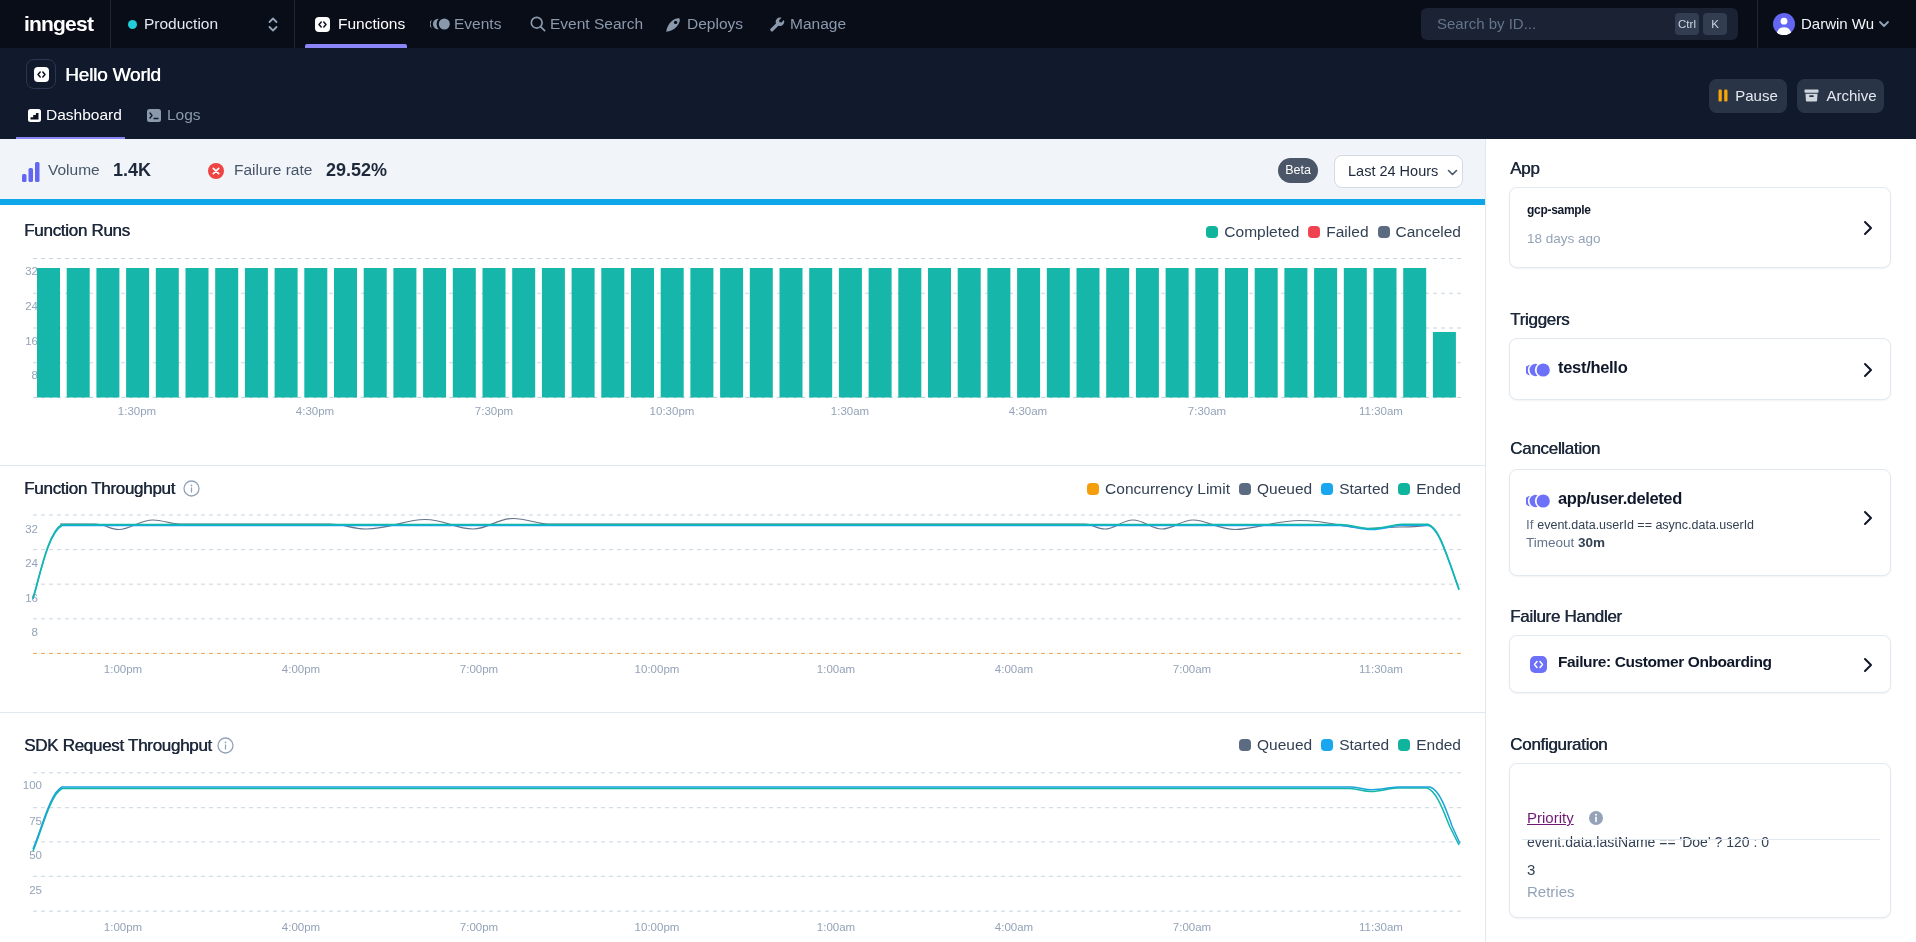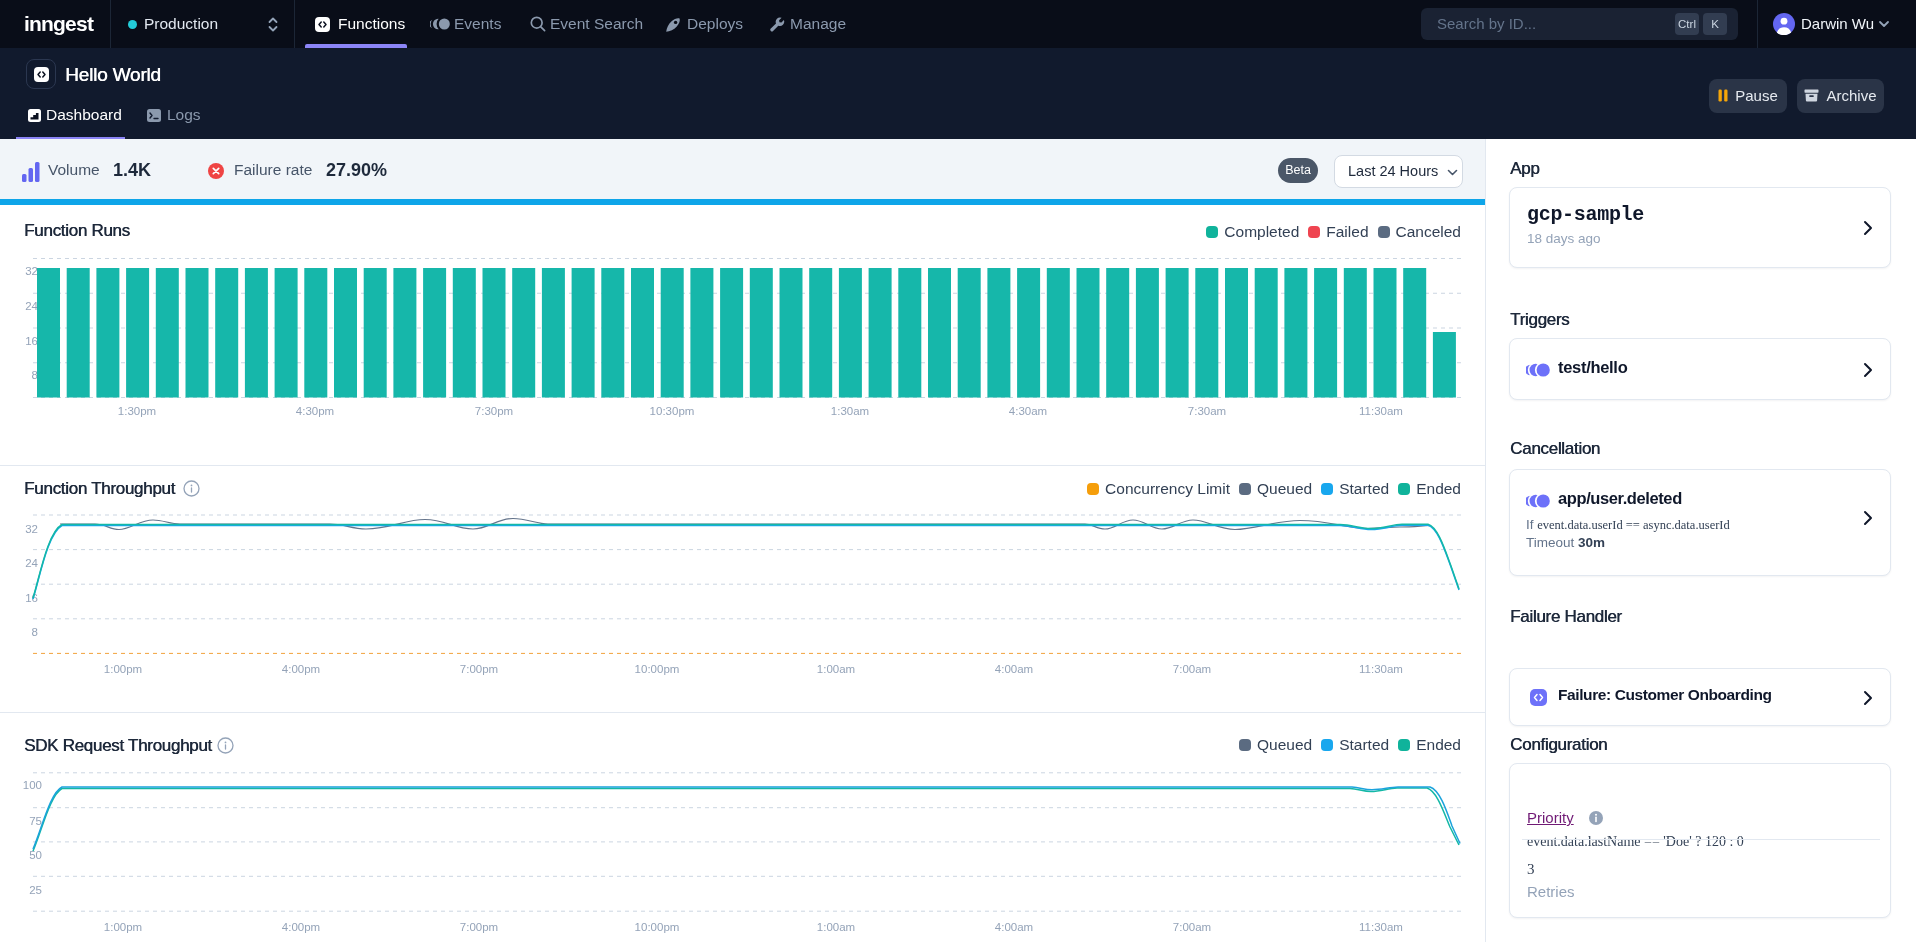--- a/index.html
+++ b/index.html
@@ -25,21 +25,21 @@
   .legend { position:absolute; display:flex; align-items:center; gap:9px; font-size:15.5px; color:#334155; }
   .legend .dot { width:12px; height:12px; border-radius:4px; display:inline-block; margin-right:6px; }
   .legend span.it { display:flex; align-items:center; }
   .hdiv { position:absolute; left:0; width:1485px; height:1px; background:#e2e8f0; }
   
   #sidebar { left:1485px; top:139px; width:431px; height:803px; background:#fff; border-left:1px solid #e2e8f0; }
   .shead { position:absolute; font-size:17px; font-weight:400; letter-spacing:-0.3px; color:#1e293b; text-shadow:0.5px 0 0 #1e293b; }
   .card { position:absolute; left:1509px; width:382px; background:#fff; border:1px solid #e2e8f0;
     border-radius:8px; box-shadow:0 1px 2px rgba(15,23,42,.05); }
   .chev { position:absolute; width:10px; height:16px; }
-  .mono { font-family:Liberation Serif, serif; color:#334155; }
+  .mono { font-family:Liberation Sans, sans-serif; color:#334155; }
 </style>
 </head>
 <body>
 <div id="root">
   <div class="abs" id="topnav">
     <div style="position:absolute;left:24px;top:0;height:48px;line-height:47px;color:#fff;font-size:21px;font-weight:800;letter-spacing:-0.8px;">inngest</div>
     <div class="navdiv" style="left:110px;"></div>
     <svg class="abs" style="left:128px;top:20px;" width="9" height="9">
         <circle cx="4.5" cy="4.5" r="4.5" fill="#23ccd9"></circle>
       </svg>
@@ -142,21 +142,21 @@
         <rect x="6.5" y="6" width="4.5" height="14" rx="1.5" fill="#6366f1"></rect>
         <rect x="13" y="0" width="4.5" height="20" rx="1.5" fill="#6366f1"></rect>
       </svg>
     <div class="abs" style="left:48px;top:22px;font-size:15.5px;color:#475569;">Volume</div>
     <div class="abs" style="left:113px;top:21px;font-size:18px;font-weight:600;color:#1e293b;">1.4K</div>
     <svg class="abs" style="left:208px;top:24px;" width="16" height="16">
         <circle cx="8" cy="8" r="8" fill="#ef4444"></circle>
         <path d="M5.3 5.3 L10.7 10.7 M10.7 5.3 L5.3 10.7" stroke="#fff" stroke-width="1.7" stroke-linecap="round"></path>
       </svg>
     <div class="abs" style="left:234px;top:22px;font-size:15.5px;color:#475569;">Failure rate</div>
-    <div class="abs" style="left:326px;top:21px;font-size:18px;font-weight:600;color:#1e293b;">27.90%</div>
+    <div class="abs" style="left:326px;top:21px;font-size:18px;font-weight:600;color:#1e293b;">29.52%</div>
     <div class="abs" style="left:1278px;top:19px;width:40px;height:25px;background:#4b5768;border-radius:13px;color:#fff;font-size:12.5px;text-align:center;line-height:25px;">Beta</div>
     <div class="abs" style="left:1334px;top:15.5px;width:129px;height:33px;background:#fff;border:1px solid #d3dae3;border-radius:8px;">
       <div style="position:absolute;left:13px;top:0;height:30px;line-height:30px;font-size:14.5px;color:#1e293b;">Last 24 Hours</div>
       <svg style="position:absolute;left:112px;top:13px;" width="11" height="8" fill="none" stroke="#475569" stroke-width="1.6" stroke-linecap="round" stroke-linejoin="round">
           <path d="M1.5 1.5 L5.5 5.5 L9.5 1.5"></path>
         </svg>
     </div>
   </div>
 
   <div class="ctitle" style="left:24px;top:220.5px;">Function Runs</div>
@@ -298,21 +298,21 @@
     <text x="836" y="219" text-anchor="middle" fill="#94a3b8" font-size="11.5" font-family="Liberation Sans,sans-serif">1:00am</text>
     <text x="1014" y="219" text-anchor="middle" fill="#94a3b8" font-size="11.5" font-family="Liberation Sans,sans-serif">4:00am</text>
     <text x="1192" y="219" text-anchor="middle" fill="#94a3b8" font-size="11.5" font-family="Liberation Sans,sans-serif">7:00am</text>
     <text x="1381" y="219" text-anchor="middle" fill="#94a3b8" font-size="11.5" font-family="Liberation Sans,sans-serif">11:30am</text>
     <path d="M33,139 C42,118 50,83 62,76.5 L1350,76.5 C1358,76.8 1363,79.5 1371,79.5 C1381,79.5 1388,76.2 1397,76 L1427,76 C1437,79 1444,101 1450,115 L1459,133" fill="none" stroke="#14b8a6" stroke-width="1.5"></path>
     <path d="M33,137 C42,116 50,81 62,75 L1352,75 C1360,75.3 1364,77.8 1372,77.8 C1382,77.8 1389,75.2 1398,75 L1430,75 C1440,78 1447,100 1452,114 L1460,131.5" fill="none" stroke="#1ba3dc" stroke-width="1.5"></path>
   </svg>
   <div class="abs" id="sidebar"></div>
   <div class="shead" style="left:1510px;top:159px;">App</div>
   <div class="card" style="top:187px;height:81px;">
-    <div style="position:absolute;left:17px;top:15px;font-size:20px;font-weight:700;letter-spacing:-0.3px;color:#0f172a;font-family:Liberation Mono, monospace;">gcp-sample</div>
+    <div style="position:absolute;left:17px;top:15px;font-size:12px;font-weight:700;letter-spacing:-0.3px;color:#0f172a;">gcp-sample</div>
     <div style="position:absolute;left:17px;top:43px;font-size:13.5px;color:#94a3b8;">18 days ago</div>
     <svg class="chev" style="left:353px;top:32px;" viewBox="0 0 10 16" fill="none" stroke="#0f172a" stroke-width="2" stroke-linecap="round" stroke-linejoin="round">
         <path d="M2 2 L8 8 L2 14"></path>
       </svg>
   </div>
   <div class="shead" style="left:1510px;top:310px;">Triggers</div>
   <div class="card" style="top:338px;height:62px;">
     <svg style="position:absolute;left:16px;top:23px;" width="24" height="16" viewBox="0 0 24 16">
       <defs>
         <mask id="tg1">
@@ -341,21 +341,21 @@
       <circle cx="4.3" cy="8" r="5.2" fill="#6d71f9" mask="url(#tg2)"></circle>
     </svg>
     <div style="position:absolute;left:48px;top:19px;font-size:16.5px;font-weight:700;letter-spacing:-0.4px;color:#0f172a;">app/user.deleted</div>
     <div style="position:absolute;left:16px;top:47px;font-size:13.5px;color:#64748b;">If <span class="mono" style="font-size:12.5px;">event.data.userId == async.data.userId</span></div>
     <div style="position:absolute;left:16px;top:65px;font-size:13.5px;color:#64748b;">Timeout <span style="color:#334155;font-weight:600;">30m</span></div>
     <svg class="chev" style="left:353px;top:40px;" viewBox="0 0 10 16" fill="none" stroke="#0f172a" stroke-width="2" stroke-linecap="round" stroke-linejoin="round">
         <path d="M2 2 L8 8 L2 14"></path>
       </svg>
   </div>
   <div class="shead" style="left:1510px;top:607px;">Failure Handler</div>
-  <div class="card" style="top:635px;height:58px;margin-top:33px;">
+  <div class="card" style="top:635px;height:58px;">
     <svg style="position:absolute;left:20px;top:20px;" width="17" height="17">
         <rect width="17" height="17" rx="5" fill="#6d71f9"></rect>
         <path d="M7 5.5 L4.5 8.5 L7 11.5 M10 5.5 L12.5 8.5 L10 11.5" fill="none" stroke="#fff" stroke-width="1.5" stroke-linecap="round" stroke-linejoin="round"></path>
       </svg>
     <div style="position:absolute;left:48px;top:17px;font-size:15.5px;font-weight:700;letter-spacing:-0.4px;color:#0f172a;">Failure: Customer Onboarding</div>
     <svg class="chev" style="left:353px;top:21px;" viewBox="0 0 10 16" fill="none" stroke="#0f172a" stroke-width="2" stroke-linecap="round" stroke-linejoin="round">
         <path d="M2 2 L8 8 L2 14"></path>
       </svg>
   </div>
   <div class="shead" style="left:1510px;top:735px;">Configuration</div>

